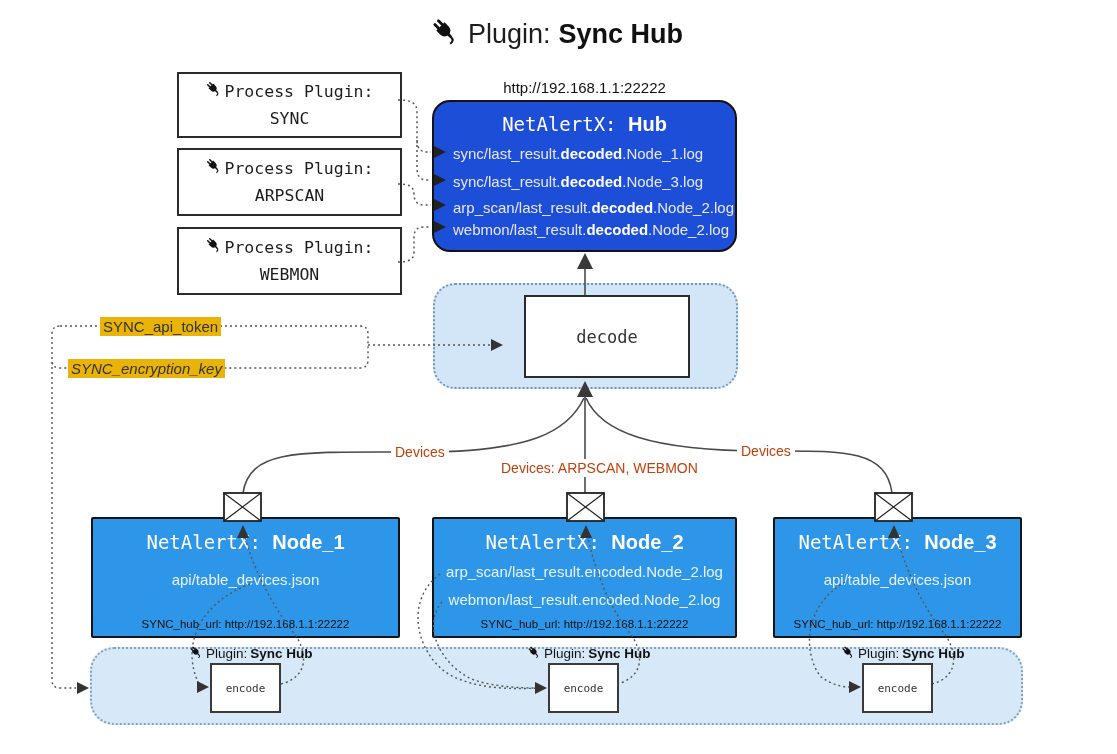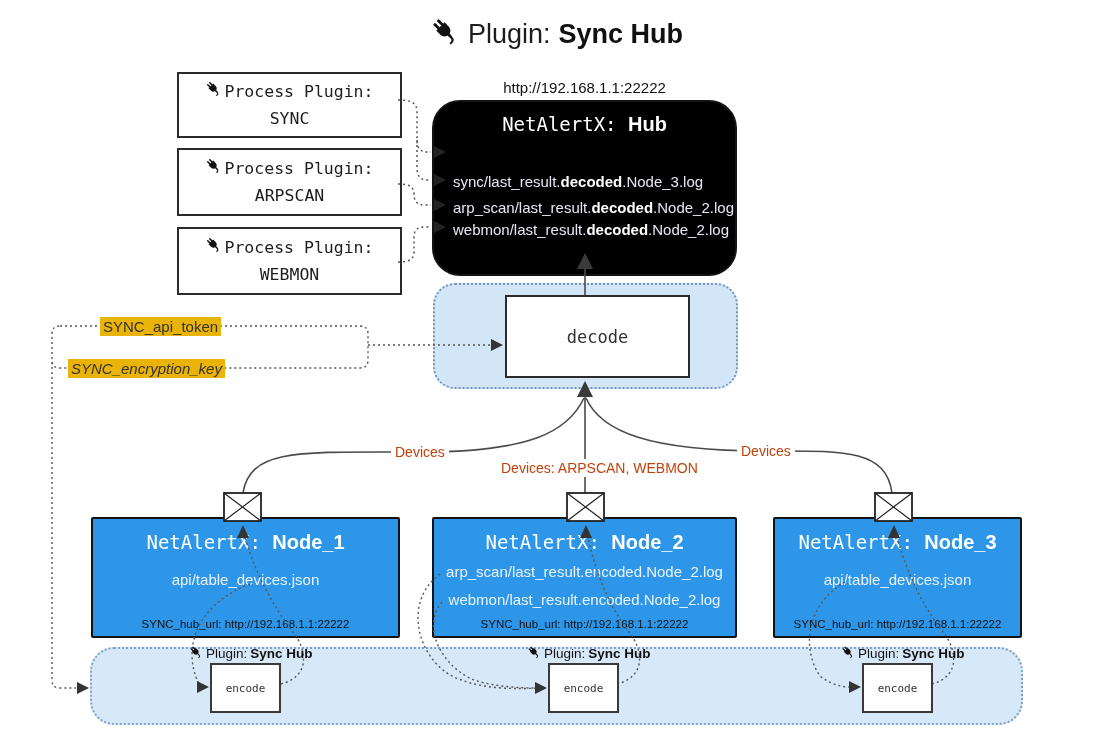--- a/index.html
+++ b/index.html
@@ -14,33 +14,33 @@
          font-size:27px;color:#1d1d1d;z-index:3;}
   .title b{font-weight:bold;color:#111;}
 
   
   .pbox{width:221px;background:#fff;border:2px solid #2b2b2b;display:flex;flex-direction:column;
         align-items:center;justify-content:center;font-family:"DejaVu Sans Mono",monospace;
         font-size:16.5px;color:#1c1c1c;line-height:27px;z-index:1;}
   .pbox .row{display:flex;align-items:center;gap:2px;}
 
   
-  .hub{left:432px;top:100px;width:305px;height:176px;background:#000000;border:2px solid #131313;
-       border-radius:28px;box-sizing:border-box;z-index:1;}
+  .hub{left:432px;top:100px;width:305px;height:152px;background:#1d4ed8;border:2px solid #131313;
+       border-radius:18px;box-sizing:border-box;z-index:1;}
   .hub-title{position:absolute;left:0;top:11px;width:100%;text-align:center;color:#fff;
              font-family:"DejaVu Sans Mono",monospace;font-size:19px;}
   .hub-title b{font-family:"Liberation Sans",sans-serif;font-weight:bold;font-size:20px;}
   .hlog{position:absolute;left:19px;font-size:15px;color:#e8e8f3;white-space:nowrap;}
   .hlog b{color:#fff;}
   .hub-url{left:432px;top:79px;width:305px;text-align:center;font-size:15px;color:#111;z-index:3;}
 
   
   .dband{left:433px;top:283px;width:305px;height:106px;background:#d2e6f8;border:2px dotted #6f96bd;
          border-radius:22px;box-sizing:border-box;z-index:1;}
-  .dbox{left:505px;top:295px;width:185px;height:83px;background:#fff;border:2px solid #2b2b2b;
+  .dbox{left:524px;top:295px;width:166px;height:83px;background:#fff;border:2px solid #2b2b2b;
         box-sizing:border-box;display:flex;align-items:center;justify-content:center;
         font-family:"DejaVu Sans Mono",monospace;font-size:17px;color:#333;z-index:1;}
 
   
   .keylabel{background:#eab308;padding:1px 3px;font-size:15px;color:#333;z-index:3;white-space:nowrap;}
 
   
   .edgelabel{background:#fff;padding:1px 4px;font-size:14px;color:#c2410c;z-index:3;white-space:nowrap;}
 
   
@@ -180,20 +180,21 @@
         <span>Process Plugin:</span>
       </div>
     <div>WEBMON</div>
   </div>
 
   <div class="abs hub-url">http://192.168.1.1:22222</div>
   <div class="abs hub">
     <div class="hub-title">
       <span>NetAlertX:</span> <b>Hub</b>
     </div>
+    <div class="hlog" style="top:143px;margin-top:-100px;"><span>sync/last_result.</span><b>decoded</b><span>.Node_1.log</span></div>
     <div class="hlog" style="top:171px;margin-top:-100px;"><span>sync/last_result.</span><b>decoded</b><span>.Node_3.log</span></div>
     <div class="hlog" style="top:197px;margin-top:-100px;"><span>arp_scan/last_result.</span><b>decoded</b><span>.Node_2.log</span></div>
     <div class="hlog" style="top:219px;margin-top:-100px;"><span>webmon/last_result.</span><b>decoded</b><span>.Node_2.log</span></div>
   </div>
 
   <div class="abs dband"></div>
   <div class="abs dbox">decode</div>
 
   <div class="abs keylabel" style="left:100px;top:317px;">SYNC_api_token</div>
   <div class="abs keylabel" style="left:68px;top:359px;font-style:italic;">SYNC_encryption_key</div>

